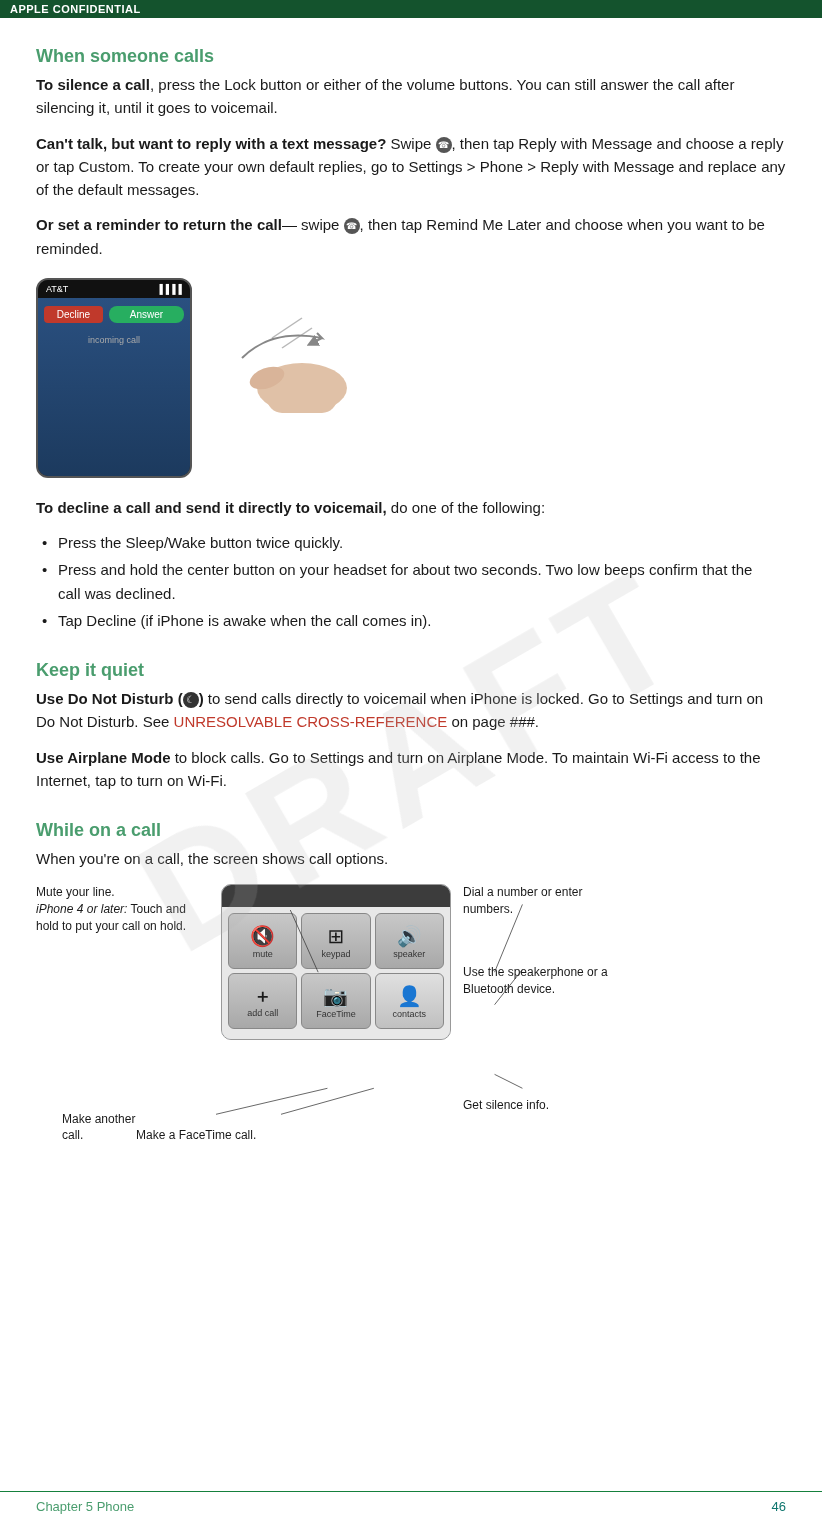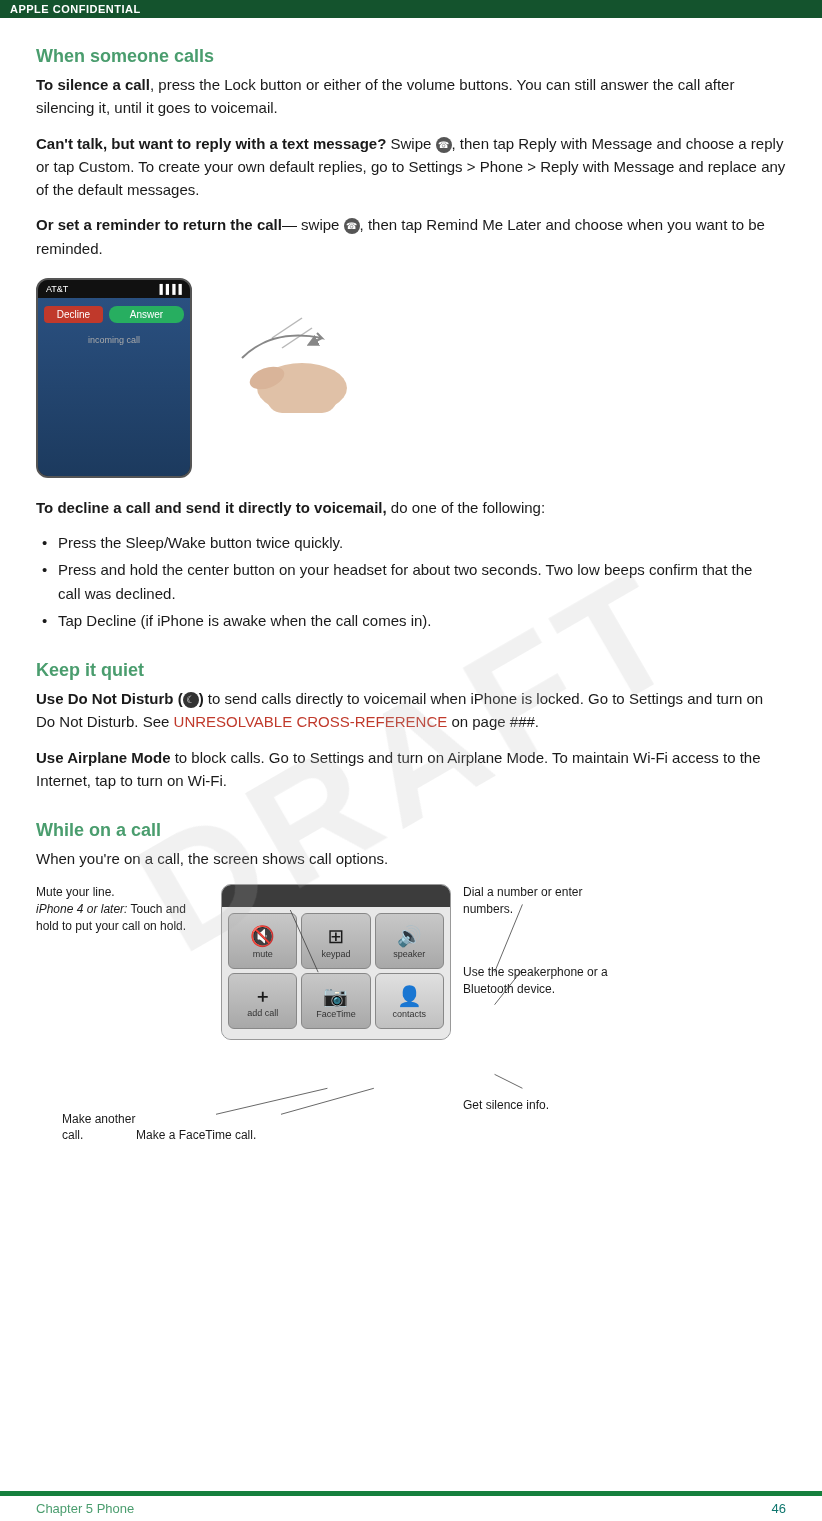--- a/index.html
+++ b/index.html
@@ -215,21 +215,21 @@
     .bottom-bar {
       position: absolute;
       bottom: 0;
       left: 0;
       right: 0;
       height: 30px;
       display: flex;
       align-items: center;
       justify-content: space-between;
       padding: 0 36px;
-      border-top: 5px solid #15803d;
+      border-top: 1px solid #15803d;
     }
     .bottom-chapter {
       font-size: 13px;
       color: #4a9d6e;
     }
     .bottom-page {
       font-size: 13px;
       color: #0f766e;
     }
 

